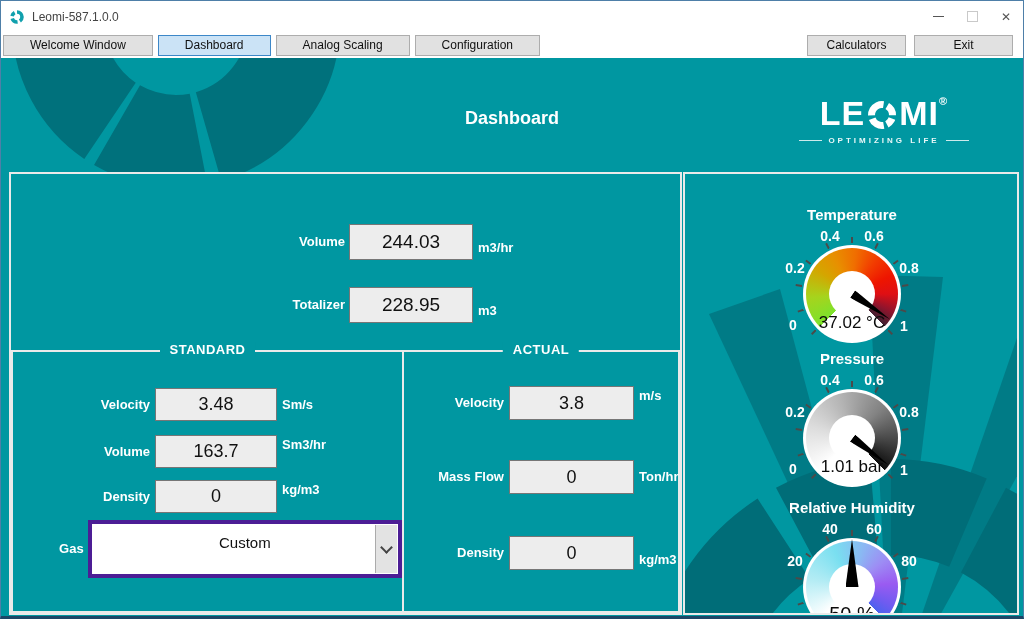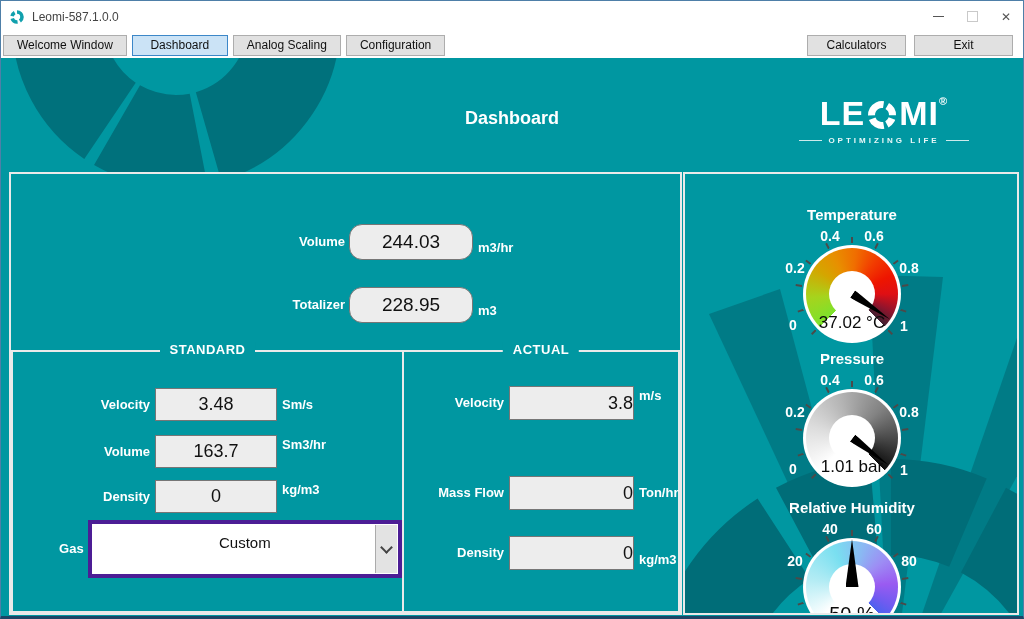--- a/index.html
+++ b/index.html
@@ -8,21 +8,21 @@
   
   .titlebar{height:31px;background:#fff;display:flex;align-items:center;box-sizing:border-box;padding-left:8px;}
   .app-icon{width:16px;height:16px;margin-right:7px;flex:none;}
   .title-text{font-size:12px;color:#444;flex:1;}
   .win-btn{width:34px;height:31px;display:flex;align-items:center;justify-content:center;cursor:default;}
   .min-bar{width:11px;height:1px;background:#555;display:block;}
   .max-box{width:9px;height:9px;border:1px solid #c9c9c9;display:block;}
   .close-x{font-size:12px;color:#555;}
   
   .tabbar{height:26px;background:#fff;display:flex;align-items:center;box-sizing:border-box;padding:0 2px;}
-  .tab{height:21px;min-width:96px;padding:0 13px;margin-right:5px;background:#e1e1e1;border:1px solid #adadad;
+  .tab{height:21px;min-width:96px;padding:0 26px;margin-right:5px;background:#e1e1e1;border:1px solid #adadad;
        box-sizing:border-box;display:flex;align-items:center;justify-content:center;font-size:12px;color:#111;cursor:default;}
   .tab.active{background:#cbe3f6;border:1px solid #3c87c8;}
   .tab-spacer{flex:1;}
   .action-btn{height:21px;width:99px;margin-right:8px;background:#e1e1e1;border:1px solid #adadad;box-sizing:border-box;
        display:flex;align-items:center;justify-content:center;font-size:12px;color:#111;cursor:default;}
   
   .content{position:relative;height:558px;background:#0097a1;overflow:hidden;}
   .decor{position:absolute;pointer-events:none;}
   .page-title{position:absolute;left:0;right:0;top:50px;text-align:center;color:#fff;font-size:18px;font-weight:bold;}
   
@@ -35,35 +35,35 @@
   .tag-line{display:block;width:26px;height:1px;background:rgba(255,255,255,.8);}
   
   .main-panel{position:absolute;left:8px;top:114px;width:673px;height:443px;border:2px solid #eaeaea;
               box-sizing:border-box;background:#0097a1;}
   .gauges-panel{position:absolute;left:682px;top:114px;width:336px;height:443px;border:2px solid #eaeaea;
               box-sizing:border-box;background:#0097a1;overflow:hidden;}
   .flow-section{position:relative;height:176px;}
   .flow-row{position:absolute;left:0;right:0;display:flex;align-items:flex-start;}
   .flow-label{width:334px;text-align:right;padding-right:4px;color:#fff;font-weight:bold;font-size:13px;line-height:36px;}
   .field{background:#ededed;border:1px solid #767676;box-sizing:border-box;text-align:center;color:#111;}
-  .flow-field{width:124px;height:36px;line-height:34px;font-size:19px;border-radius:13px;}
+  .flow-field{width:124px;height:36px;line-height:34px;font-size:19px;}
   .unit{color:#fff;font-weight:bold;font-size:13px;margin-left:5px;}
   .u-top{margin-top:2px;} .u-mid{margin-top:9px;} .u-low{margin-top:16px;}
   .group-row{display:flex;height:263px;}
   .groupbox{position:relative;border:2px solid #eaeaea;box-sizing:border-box;}
   .groupbox.left{width:393px;}
   .groupbox.right{flex:1;margin-left:-2px;}
   .group-legend{position:absolute;top:-10px;left:50%;transform:translateX(-50%);background:#0097a1;
                 padding:0 10px;color:#fff;font-weight:bold;font-size:13px;letter-spacing:.5px;}
   .g-row{position:absolute;display:flex;align-items:flex-start;}
   .g-label{text-align:right;padding-right:5px;color:#fff;font-weight:bold;font-size:13px;}
   .std-row .g-label{width:137px;line-height:33px;}
   .std-field{width:122px;height:33px;line-height:31px;font-size:18px;}
   .act-row .g-label{width:100px;line-height:34px;}
-  .act-field{width:125px;height:34px;line-height:32px;font-size:18px;text-align:right;}
+  .act-field{width:125px;height:34px;line-height:32px;font-size:18px;}
   .gas-row{position:absolute;left:0;top:168px;right:0;display:flex;}
   .gas-label{width:33px;text-align:right;color:#fff;font-weight:bold;font-size:13px;line-height:58px;margin-left:39px;}
   .combobox{position:relative;margin-left:4px;width:327px;height:58px;background:#fff;border:4px solid #4c1d95;
             box-sizing:border-box;display:flex;align-items:center;justify-content:center;}
   .combo-value{font-size:15px;color:#111;margin-top:-14px;}
   .combo-btn{position:absolute;top:1px;right:1px;bottom:1px;width:21px;background:#e3e3e3;border-left:1px solid #ababab;
              display:flex;align-items:center;justify-content:center;}
   .chev{display:block;width:7px;height:7px;border-right:2px solid #444;border-bottom:2px solid #444;
         transform:rotate(45deg);margin-top:-4px;}
   
@@ -185,21 +185,21 @@
           </div>
         </div>
 
         <div class="groupbox right">
           <span class="group-legend">ACTUAL</span>
           <div class="g-row act-row" style="top:34px;">
             <div class="g-label">Velocity</div>
             <div class="field act-field">3.8</div>
             <div class="unit u-top">m/s</div>
           </div>
-          <div class="g-row act-row" style="top:108px;margin-top:16px;">
+          <div class="g-row act-row" style="top:108px;">
             <div class="g-label">Mass Flow</div>
             <div class="field act-field">0</div>
             <div class="unit u-mid">Ton/hr</div>
           </div>
           <div class="g-row act-row" style="top:184px;">
             <div class="g-label">Density</div>
             <div class="field act-field">0</div>
             <div class="unit u-low">kg/m3</div>
           </div>
         </div>

